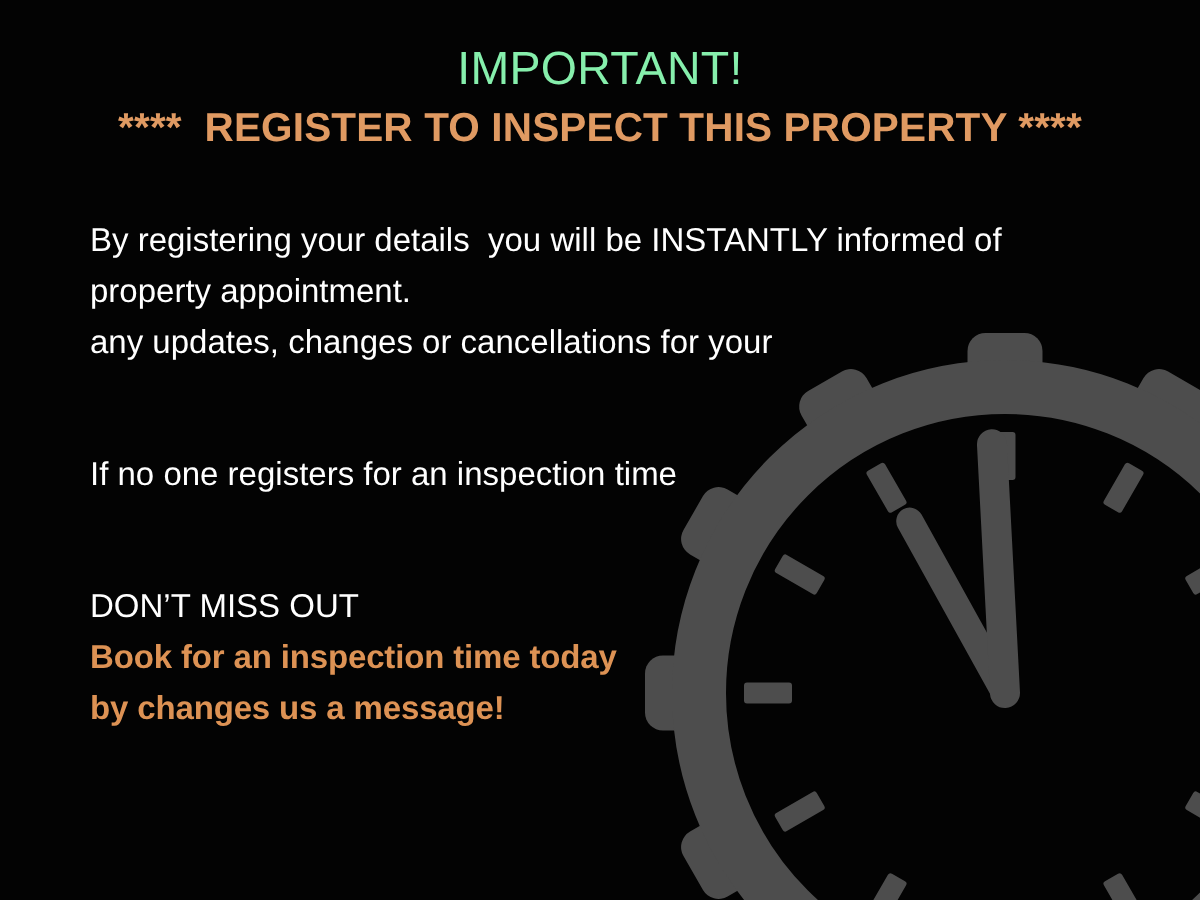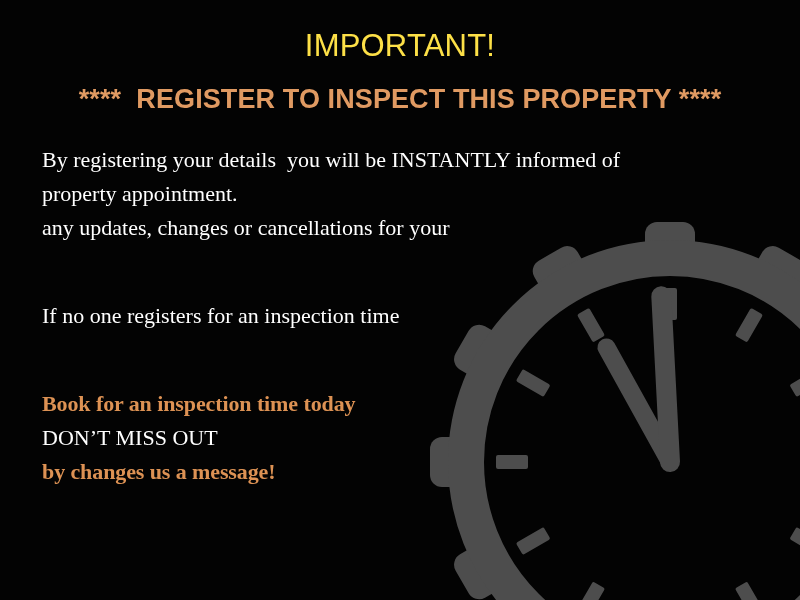--- a/index.html
+++ b/index.html
@@ -37,41 +37,40 @@
     top: 26px;
     width: 800px;
     text-align: center;
     z-index: 3;
   }
   .heading-1 {
     font-size: 31px;
     font-weight: 400;
     line-height: 40px;
     letter-spacing: 0.2px;
-    color: #fde047;
+    color: #86efac;
     white-space: pre;
   }
   .heading-2 {
     font-size: 27px;
     font-weight: 700;
     line-height: 38px;
     letter-spacing: 0.1px;
     color: #e09a62;
     white-space: pre;
-    margin-top: 14px;
+    margin-top: 0;
   }
 
   
   .body-copy {
     position: absolute;
-    left: 42px;
+    left: 60px;
     top: 143px;
     z-index: 3;
     width: 680px;
-    font-family: Liberation Serif, serif;
   }
   .para {
     margin: 0;
     padding: 0;
   }
   .para + .para {
     margin-top: 54px;
   }
   .line {
     font-size: 22px;
@@ -195,20 +194,20 @@
       <div class="line">By registering your details  you will be INSTANTLY informed of</div>
       <div class="line">property appointment.</div>
       <div class="line">any updates, changes or cancellations for your</div>
     </div>
 
     <div class="para">
       <div class="line">If no one registers for an inspection time</div>
     </div>
 
     <div class="para">
+      <div class="line">DON’T MISS OUT</div>
       <div class="line accent">Book for an inspection time today</div>
-      <div class="line">DON’T MISS OUT</div>
       <div class="line accent">by changes us a message!</div>
     </div>
 
   </div>
 
 </div>
 
 </body></html>

